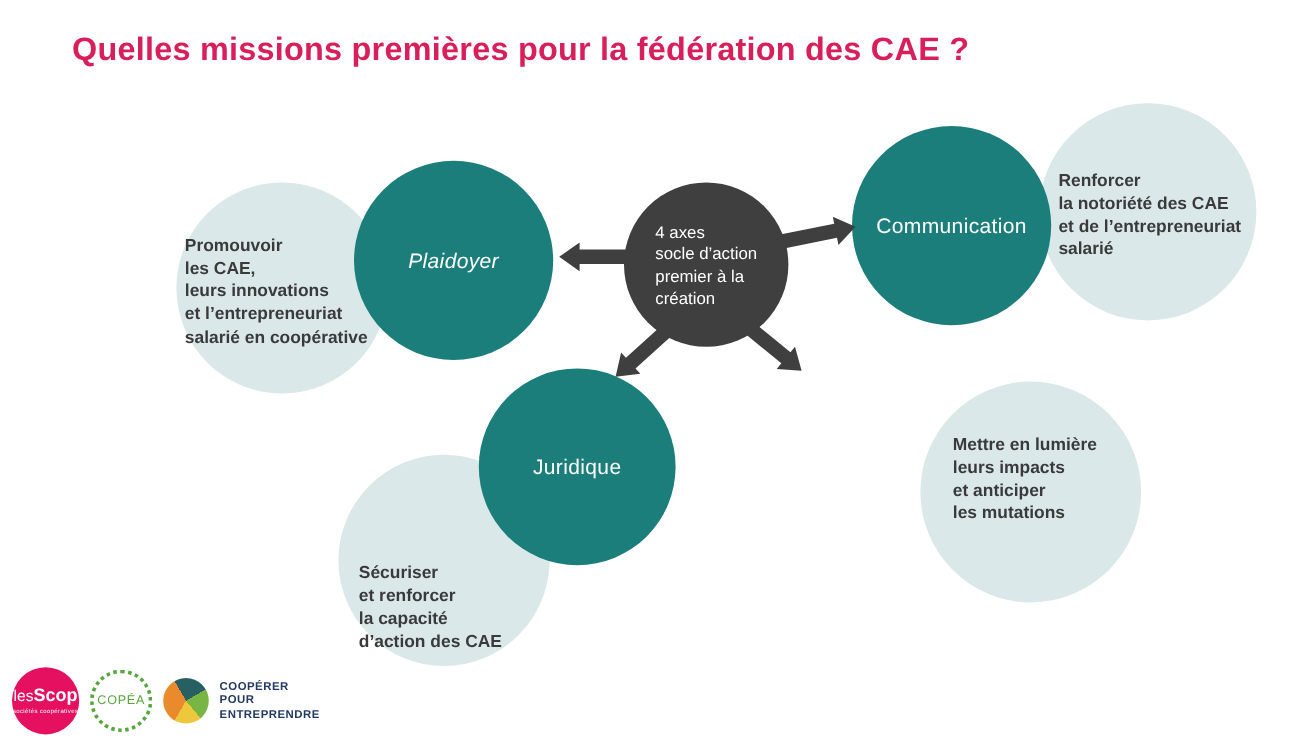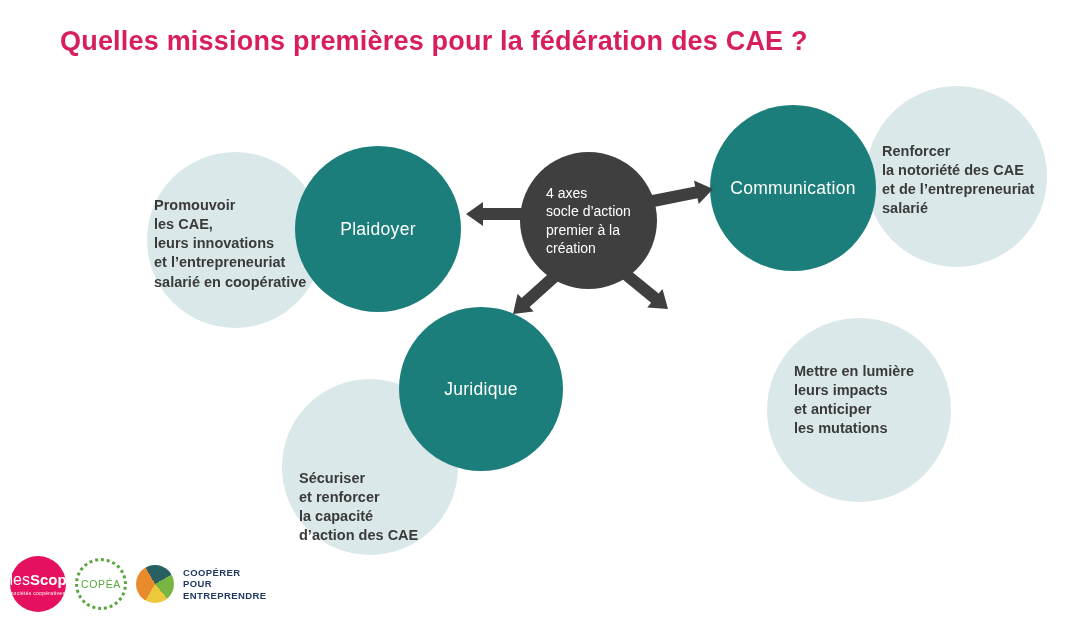--- a/index.html
+++ b/index.html
@@ -82,21 +82,21 @@
     width:56px; height:56px;
     border-radius:50%;
     background:#e5105f;
     color:#ffffff;
     display:flex;
     flex-direction:column;
     align-items:center;
     justify-content:center;
   }
   .lescop-main { line-height:1; }
-  .lescop-les { font-size:16px; }
+  .lescop-les { font-size:13px; }
   .lescop-scop { font-size:15px; font-weight:700; }
   .lescop-sub { font-size:5px; margin-top:2px; letter-spacing:.3px; }
   .logo-copea {
     width:52px; height:52px;
     border-radius:50%;
     border:3px dotted #58a73c;
     background:#ffffff;
     display:flex;
     align-items:center;
     justify-content:center;
@@ -121,21 +121,21 @@
 
 <div id="canvas">
 
   <div class="title">Quelles missions premières pour la fédération des CAE ?</div>
 
   <div class="circle bubble" style="left:147px; top:152px; width:176px; height:176px;"></div>
   <div class="circle bubble" style="left:866px; top:86px; width:181px; height:181px;"></div>
   <div class="circle bubble" style="left:282px; top:379px; width:176px; height:176px;"></div>
   <div class="circle bubble" style="left:767px; top:318px; width:184px; height:184px;"></div>
 
-  <div class="circle node" style="left:295px; top:146px; width:166px; height:166px;">
+  <div class="circle node" style="left:295px; top:134px; width:166px; height:166px;font-style:italic;">
     <span class="node-label">Plaidoyer</span>
   </div>
   <div class="circle node" style="left:710px; top:105px; width:166px; height:166px;text-align:center;">
     <span class="node-label">Communication</span>
   </div>
   <div class="circle node" style="left:399px; top:307px; width:164px; height:164px;">
     <span class="node-label">Juridique</span>
   </div>
 
   <svg id="arrows" width="1074" height="624" viewBox="0 0 1074 624">

